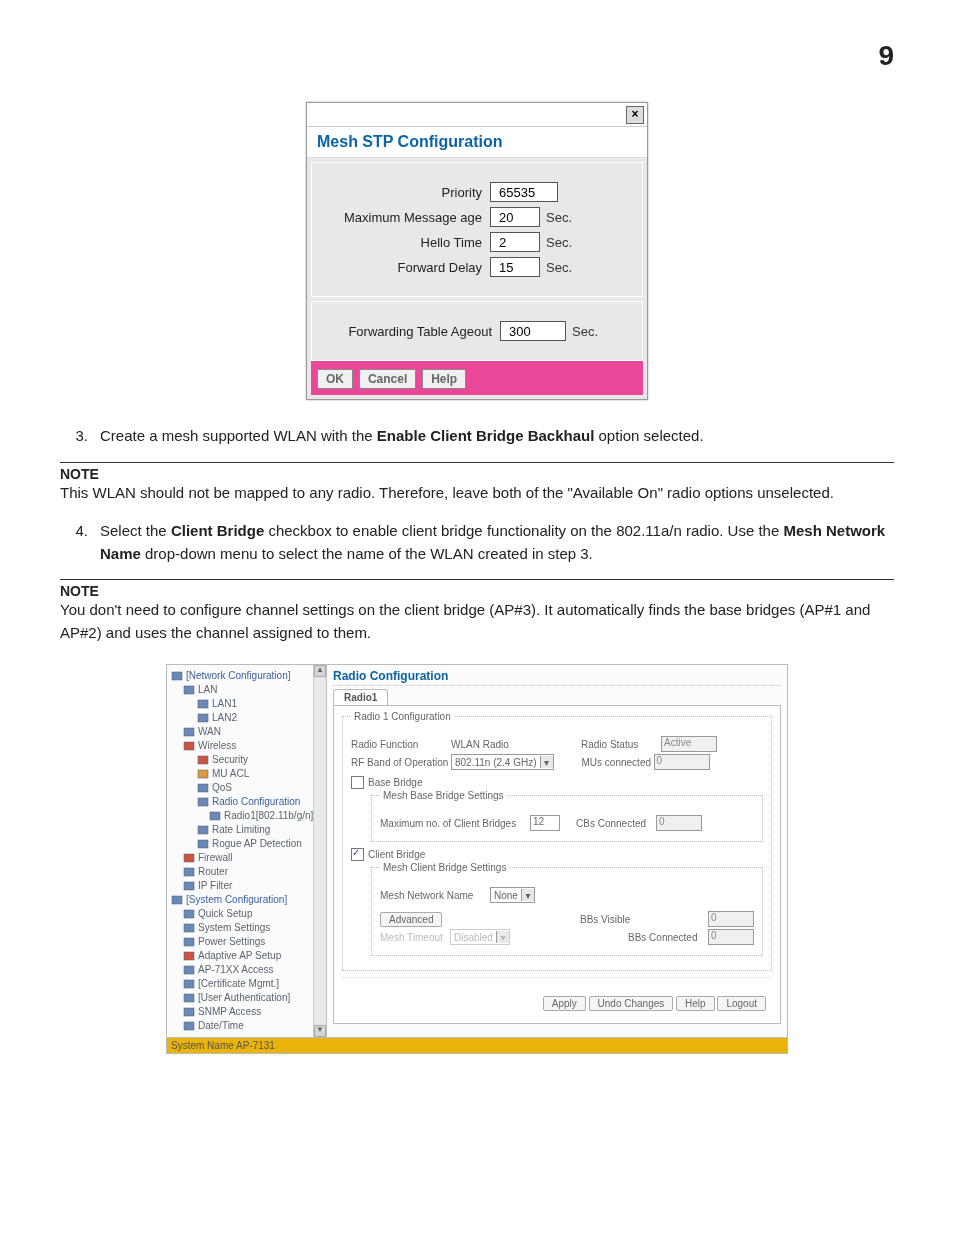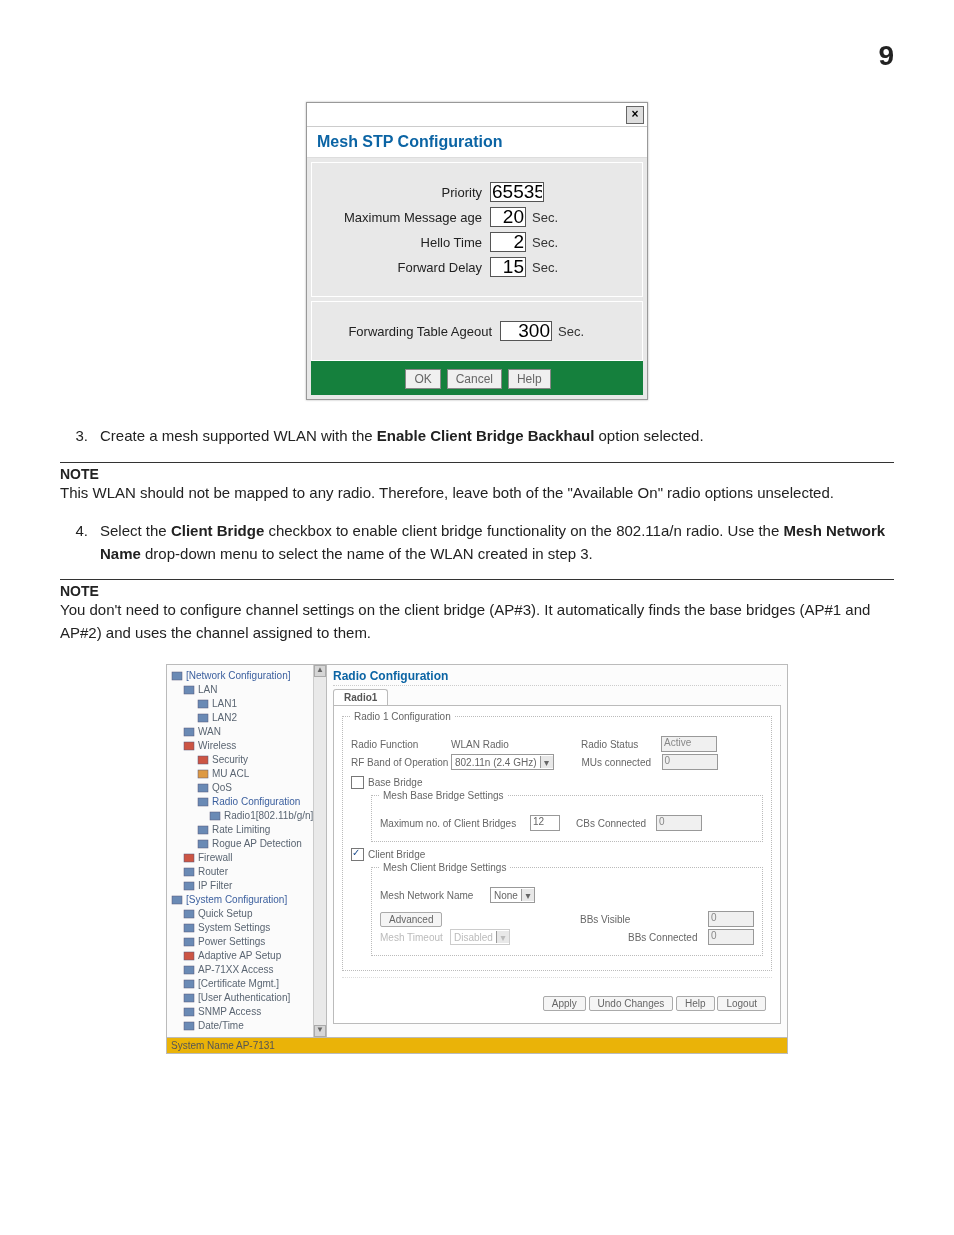--- a/index.html
+++ b/index.html
@@ -71,36 +71,36 @@
     width: 160px;
     text-align: right;
     font-size: 13px;
     color: #222;
     padding-right: 8px;
   }
   .param-input {
     width: 50px;
     height: 18px;
     border: 1px solid #555;
-    text-align: right;
-    padding: 0 1px;
-    font-size: 19px;
+    padding: 0 8px;
+    font-size: 13px;
     background: #fff;
     font-family: Arial;
   }
   .param-input.narrow { width: 32px; }
   .unit {
     margin-left: 6px;
     font-size: 13px;
     color: #333;
   }
   .btn-row {
-    text-align: center;
+    text-align: left;
     padding: 8px 4px 6px 4px;
-    background: #15803d;
+    background: #ec4899;
+    font-weight: bold;
   }
   .dlg-btn {
     display: inline-block;
     padding: 2px 8px;
     border: 1px solid #888;
     background: #f0f0f0;
     font-size: 12px;
     color: #666;
     margin-left: 2px;
   }
@@ -502,21 +502,21 @@
             <span class="mini-input ro" style="width:50px">Active</span>
           </div>
 
           <div class="form-row">
             <span class="form-label">RF Band of Operation</span>
             <span class="mini-select">
               <span>802.11n (2.4 GHz)</span>
               <span class="chev">▾</span>
             </span>
             <span style="width:28px"></span>
-            <span style="width:80px">MUs connected</span>
+            <span style="width:72px">MUs connected</span>
             <span class="mini-input ro" style="width:50px">0</span>
           </div>
 
           <div class="form-row" style="margin-top:6px;">
             <span class="chk"></span>
             <span>Base Bridge</span>
           </div>
 
           <div class="fieldset" style="margin-left:20px;">
             <span class="fieldset-title">Mesh Base Bridge Settings</span>

